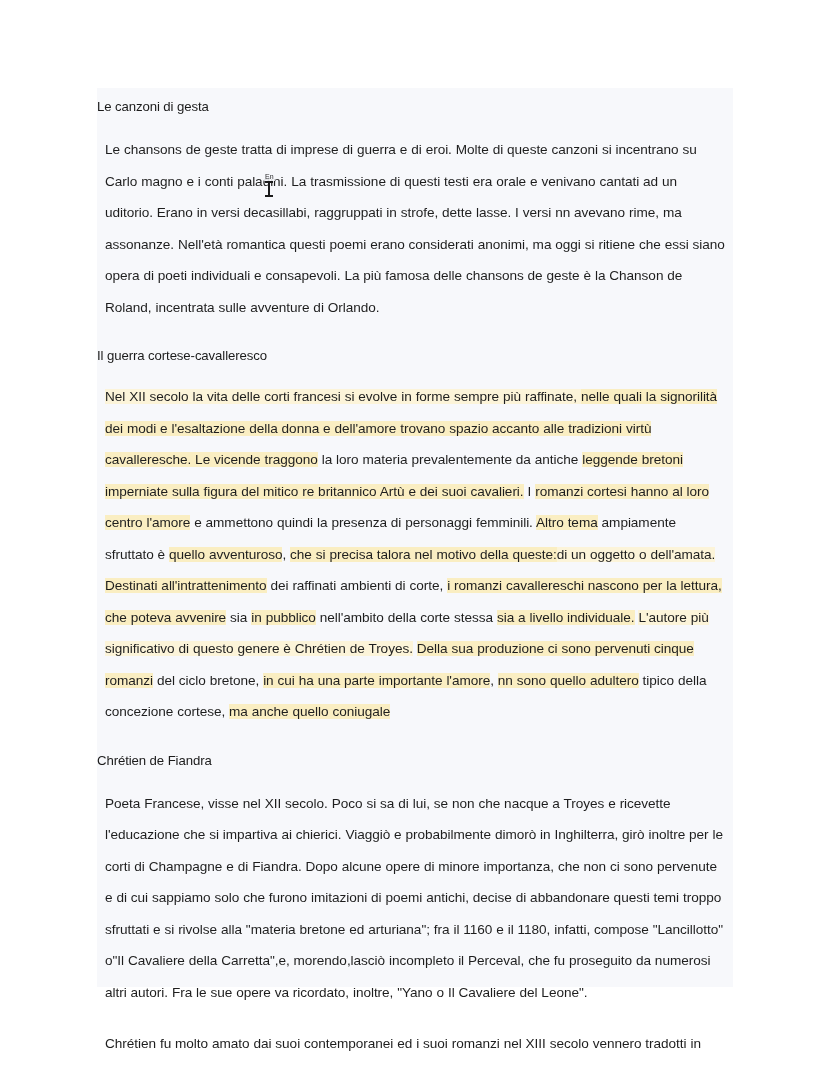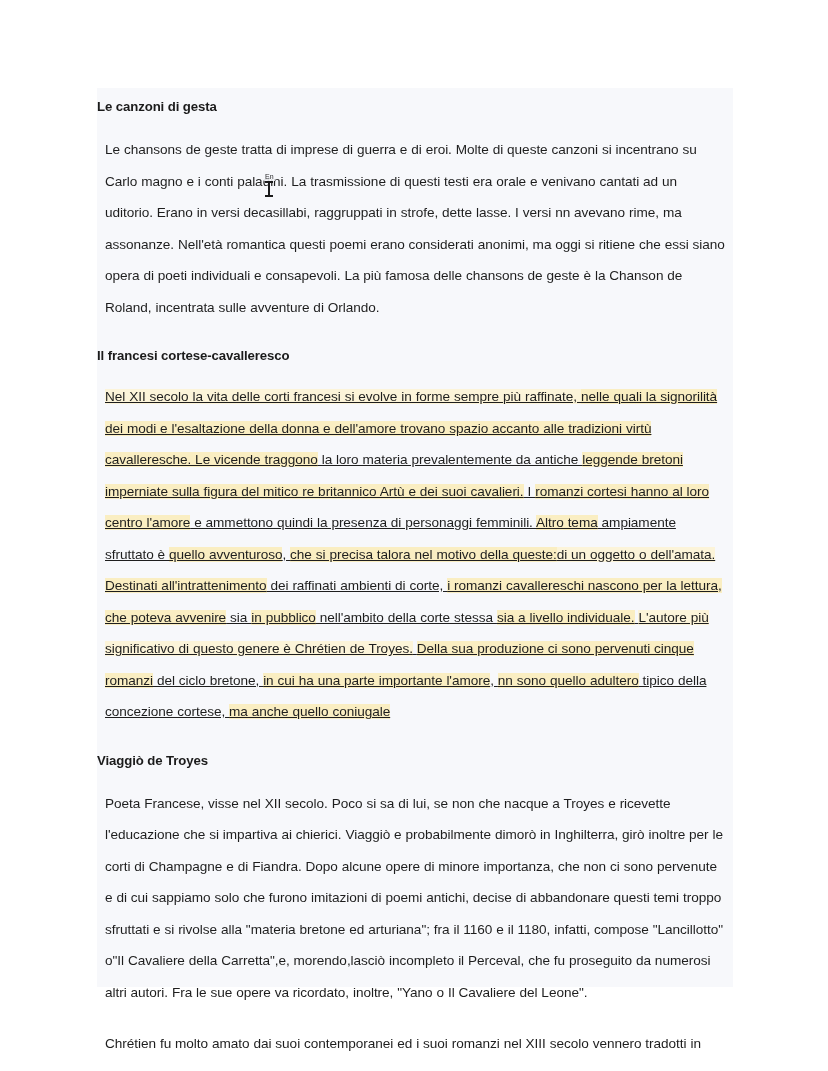--- a/index.html
+++ b/index.html
@@ -32,40 +32,39 @@
     background: #f7f8fb;
   }
   #doc {
     position: absolute;
     left: 97px;
     top: 88px;
     width: 636px;
   }
   h2.heading {
     font-size: 13.2px;
-    font-weight: bold;
+    font-weight: normal;
     color: #1b1b1b;
     margin: 0 0 0 0;
     padding: 8px 0 2px 0;
     line-height: 22px;
     letter-spacing: -0.1px;
   }
   p.para {
     font-size: 13.6px;
     color: #1e1e1e;
     margin: 8px;
     padding: 6px 0 6px 0;
     line-height: 31.5px;
     letter-spacing: -0.05px;
     text-align: left;
     word-spacing: 0.2px;
   }
   p.para.tight {
     padding-top: 4px;
-    text-decoration: underline;
   }
   mark.hl {
     background: #faeec2;
     color: #1e1e1e;
     padding: 0;
     box-decoration-break: clone;
     -webkit-box-decoration-break: clone;
   }
   mark.hl.soft {
     background: #fcf4d9;
@@ -116,25 +115,25 @@
 <div id="page">
 
   <div id="content-panel"></div>
 
   <div id="doc">
 
     <h2 class="heading">Le canzoni di gesta</h2>
 
     <p class="para">Le chansons de geste tratta di imprese di guerra e di eroi. Molte di queste canzoni si incentrano su Carlo magno e i conti paladini. La trasmissione di questi testi era orale e venivano cantati ad un uditorio. Erano in versi decasillabi, raggruppati in strofe, dette lasse. I versi nn avevano rime, ma assonanze. Nell'età romantica questi poemi erano considerati anonimi, ma oggi si ritiene che essi siano opera di poeti individuali e consapevoli. La più famosa delle chansons de geste è la Chanson de Roland, incentrata sulle avventure di Orlando.</p>
 
-    <h2 class="heading">Il francesi cortese-cavalleresco</h2>
+    <h2 class="heading">Il guerra cortese-cavalleresco</h2>
 
     <p class="para tight" id="romanzo-paragraph"><mark class="hl soft">Nel XII secolo la vita delle corti francesi si evolve in forme sempre più raffinate, </mark><mark class="hl">nelle quali la signorilità dei modi e l'esaltazione della donna e dell'amore trovano spazio accanto alle tradizioni virtù cavalleresche. Le vicende traggono</mark><span> la loro materia prevalentemente da antiche </span><mark class="hl">leggende bretoni imperniate sulla figura del mitico re britannico Artù e dei suoi cavalieri.</mark><span> I </span><mark class="hl">romanzi cortesi hanno al loro centro l'amore</mark><span> e ammettono quindi la presenza di personaggi femminili. </span><mark class="hl">Altro tema</mark><span> ampiamente sfruttato è </span><mark class="hl">quello avventuroso</mark><span>, </span><mark class="hl">che si precisa talora nel motivo della queste:</mark><mark class="hl soft">di un oggetto o dell'amata.</mark><mark class="hl"> Destinati all'intrattenimento</mark><span> dei raffinati ambienti di corte, </span><mark class="hl">i romanzi cavallereschi nascono per la lettura, che poteva avvenire</mark><span> sia </span><mark class="hl">in pubblico</mark><span> nell'ambito della corte stessa </span><mark class="hl">sia a livello individuale.</mark><span> </span><mark class="hl soft">L'autore più significativo di questo genere è Chrétien de Troyes.</mark><span> </span><mark class="hl">Della sua produzione ci sono pervenuti cinque romanzi</mark><span> del ciclo bretone, </span><mark class="hl">in cui ha una parte importante l'amore</mark><span>, </span><mark class="hl">nn sono quello adultero</mark><span> tipico della concezione cortese, </span><mark class="hl">ma anche quello coniugale</mark></p>
 
-    <h2 class="heading">Viaggiò de Troyes</h2>
+    <h2 class="heading">Chrétien de Fiandra</h2>
 
     <p class="para">Poeta Francese, visse nel XII secolo. Poco si sa di lui, se non che nacque a Troyes e ricevette l'educazione che si impartiva ai chierici. Viaggiò e probabilmente dimorò in Inghilterra, girò inoltre per le corti di Champagne e di Fiandra. Dopo alcune opere di minore importanza, che non ci sono pervenute e di cui sappiamo solo che furono imitazioni di poemi antichi, decise di abbandonare questi temi troppo sfruttati e si rivolse alla "materia bretone ed arturiana"; fra il 1160 e il 1180, infatti, compose "Lancillotto" o"Il Cavaliere della Carretta",e, morendo,lasciò incompleto il Perceval, che fu proseguito da numerosi altri autori. Fra le sue opere va ricordato, inoltre, "Yano o Il Cavaliere del Leone".</p>
 
     <p class="para">Chrétien fu molto amato dai suoi contemporanei ed i suoi romanzi nel XIII secolo vennero tradotti in tutt'Europa; in essi la trama cavalleresca amorosa non rimane fine a se stessa, ma viene arricchita dalla ricerca psicologica e dall'interesse dell'autore per i costumi e per la società raffinata del suo tempo.</p>
 
   </div>
 
   <div id="caret-artifact">
     <span class="ibeam"></span>
     <span class="ime">En</span>

